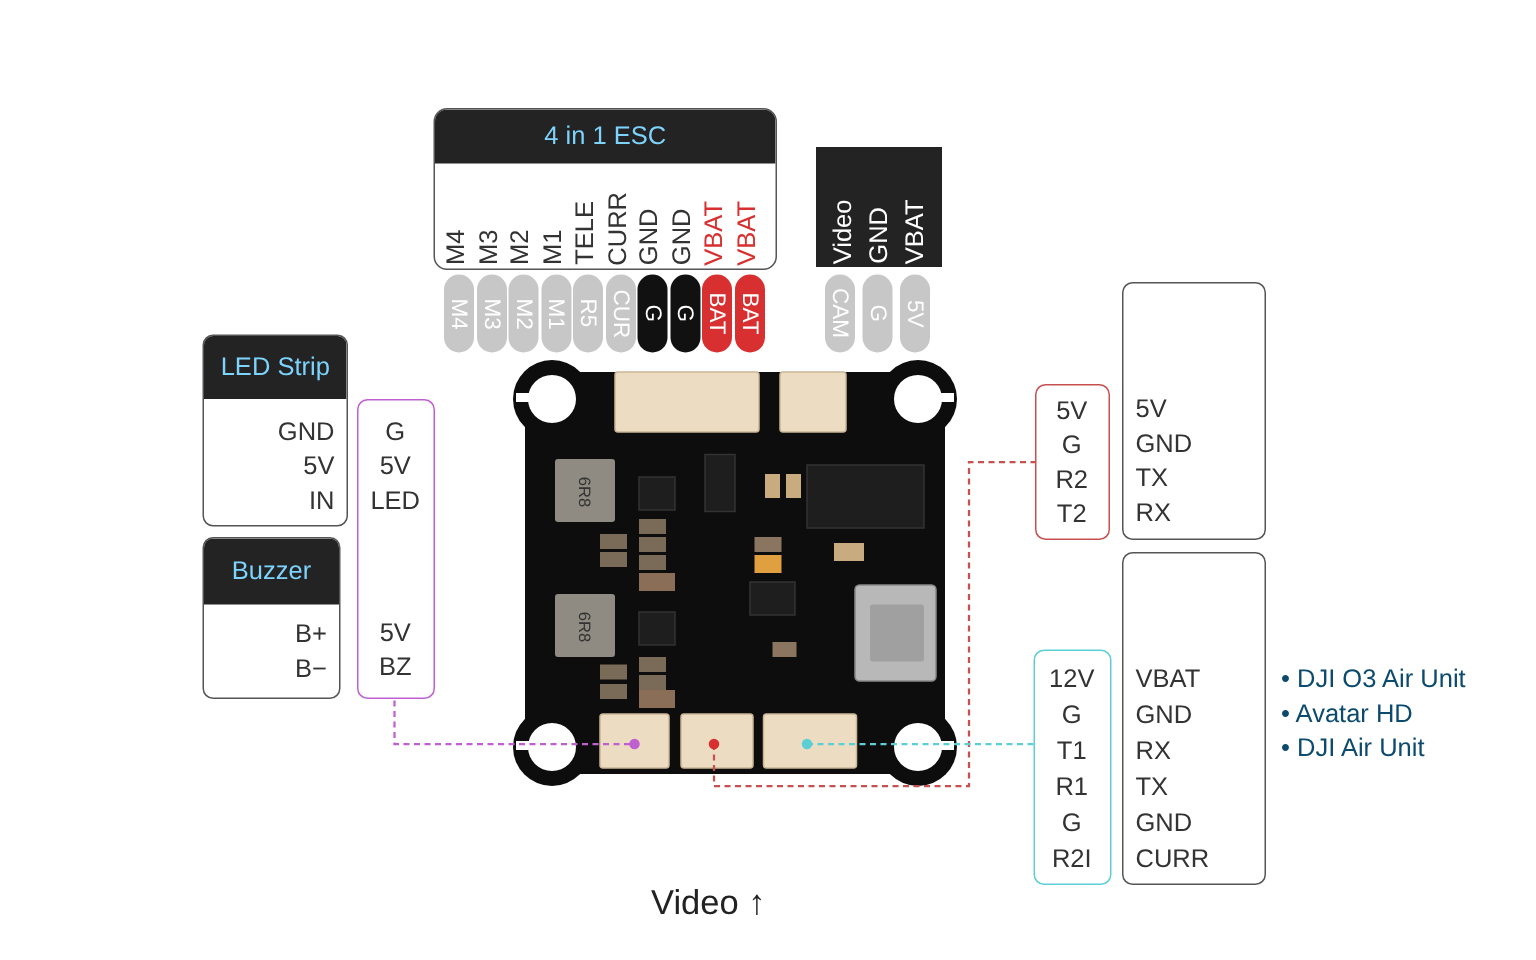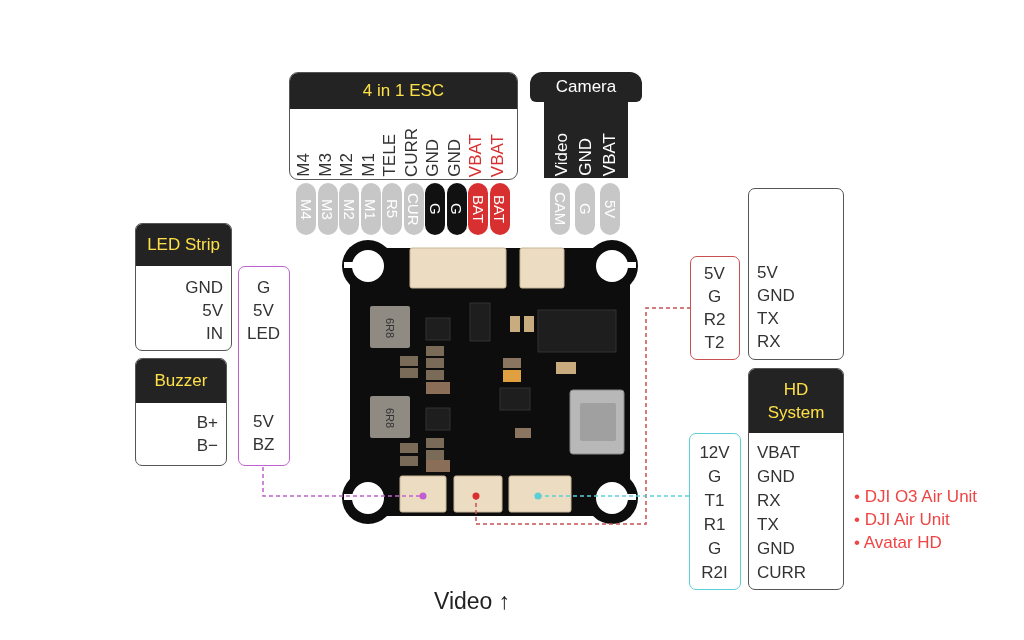--- a/index.html
+++ b/index.html
@@ -1,30 +1,30 @@
 <!DOCTYPE html>
 <html><head>
 <meta charset="utf-8">
 <style>
   html, body { margin:0; padding:0; }
   body { width:1024px; height:640px; background:#ffffff; position:relative; overflow:hidden;
          font-family:"Liberation Sans", sans-serif; color:#333; }
   .abs { position:absolute; }
   .card { position:absolute; border:1.5px solid #555; border-radius:7px; background:#fff; overflow:hidden; box-sizing:border-box; }
-  .card-head { background:#232323; color:#fde047; text-align:center; font-size:17px; }
+  .card-head { background:#232323; color:#7dd3fc; text-align:center; font-size:17px; }
   .pins { font-size:17px; line-height:23px; color:#333; }
   .pins div { white-space:nowrap; }
   .vtext { writing-mode:vertical-rl; font-size:17px; line-height:20px; }
   .pill { position:absolute; width:20px; height:52px; border-radius:10px; display:flex; align-items:center; justify-content:center; }
   .pill span { writing-mode:vertical-rl; font-size:15px; color:#fff; }
   .pill.grey { background:#c7c7c7; }
   .pill.black { background:#111; }
   .pill.red { background:#d83030; }
   .conn-box { position:absolute; border-radius:7px; box-sizing:border-box; background:#fff; }
-  .bullets { font-size:17px; line-height:23px; color:#ef4444;margin-top:44px; }
+  .bullets { font-size:17px; line-height:23px; color:#0c4a6e; }
 </style>
 </head>
 <body>
 
 <div class="card" style="left:289px;top:72px;width:229px;height:108px;border-radius:9px;">
   <div class="card-head" style="height:36px;line-height:36px;">4 in 1 ESC</div>
   <div id="esc-labels" class="abs" style="left:0;top:38px;width:229px;height:68px;">
       <div class="vtext abs" style="left: 4px; bottom: 2px; transform: rotate(180deg); color: rgb(51, 51, 51);">M4</div>
       <div class="vtext abs" style="left: 25.5px; bottom: 2px; transform: rotate(180deg); color: rgb(51, 51, 51);">M3</div>
       <div class="vtext abs" style="left: 47px; bottom: 2px; transform: rotate(180deg); color: rgb(51, 51, 51);">M2</div>
@@ -64,21 +64,20 @@
     </div>
     <div class="pill red" style="left: 179px; top: 0px;">
       <span>BAT</span>
     </div>
     <div class="pill red" style="left: 200.5px; top: 0px;">
       <span>BAT</span>
     </div>
   </div>
 
 <div class="abs" style="left:530px;top:72px;width:112px;height:108px;">
-  <div class="abs" style="left:0;top:0;width:112px;height:30px;line-height:30px;background:#232323;color:#fff;text-align:center;font-size:17px;border-radius:12px 12px 6px 6px;">Camera</div>
   <div class="abs" style="left:14px;top:26px;width:84px;height:80px;background:#232323;"></div>
   <div id="cam-labels" class="abs" style="left:14px;top:34px;width:84px;height:70px;">
       <div class="vtext abs" style="left: 8px; bottom: 0px; transform: rotate(180deg); color: rgb(255, 255, 255);">Video</div>
       <div class="vtext abs" style="left: 32px; bottom: 0px; transform: rotate(180deg); color: rgb(255, 255, 255);">GND</div>
       <div class="vtext abs" style="left: 56px; bottom: 0px; transform: rotate(180deg); color: rgb(255, 255, 255);">VBAT</div>
     </div>
 </div>
 <div id="cam-pads" class="abs" style="left:544px;top:183px;width:84px;height:56px;">
     <div class="pill grey" style="left: 6px; top: 0px;">
       <span>CAM</span>
@@ -141,37 +140,33 @@
   <div class="pins abs" style="left:0;width:49px;top:7px;text-align:center;line-height:24px;">
     <div>12V</div>
     <div>G</div>
     <div>T1</div>
     <div>R1</div>
     <div>G</div>
     <div>R2I</div>
   </div>
 </div>
 <div class="card" style="left:748px;top:368px;width:96px;height:222px;">
-  <div class="card-head" style="height:64px;padding-top:9px;box-sizing:border-box;line-height:23px;">
-    <div>HD</div>
-    <div>System</div>
-  </div>
   <div class="pins abs" style="left:8px;top:72px;line-height:24px;">
     <div>VBAT</div>
     <div>GND</div>
     <div>RX</div>
     <div>TX</div>
     <div>GND</div>
     <div>CURR</div>
   </div>
 </div>
 <div class="bullets abs" style="left:854px;top:441px;">
   <div>• DJI O3 Air Unit</div>
+  <div>• Avatar HD</div>
   <div>• DJI Air Unit</div>
-  <div>• Avatar HD</div>
 </div>
 
 <svg class="abs" style="left:340px;top:238px;" width="300" height="290" viewBox="0 0 300 290">
 
   <g>
     <rect x="10" y="10" width="280" height="268" rx="10" fill="#0d0d0d"></rect>
     <circle cx="28" cy="28" r="26" fill="#0d0d0d"></circle>
     <circle cx="272" cy="28" r="26" fill="#0d0d0d"></circle>
     <circle cx="28" cy="260" r="26" fill="#0d0d0d"></circle>
     <circle cx="272" cy="260" r="26" fill="#0d0d0d"></circle>

